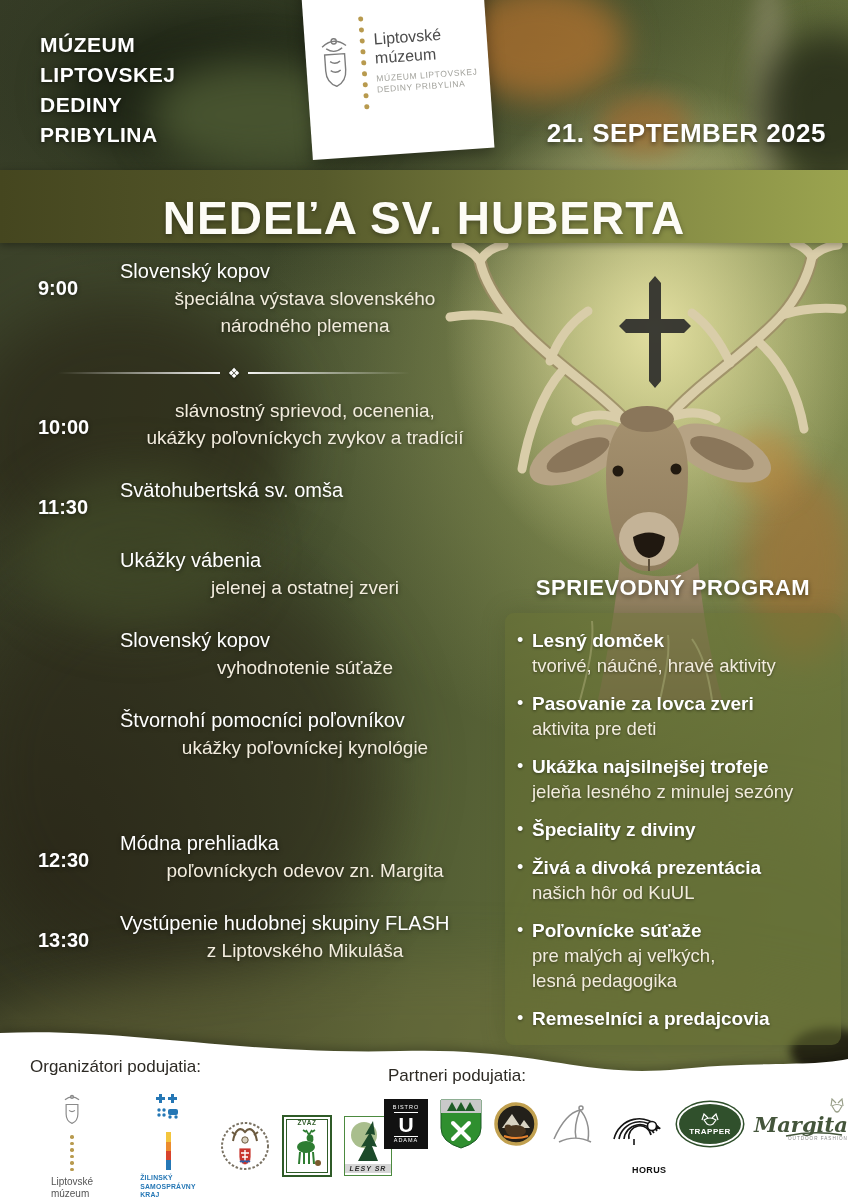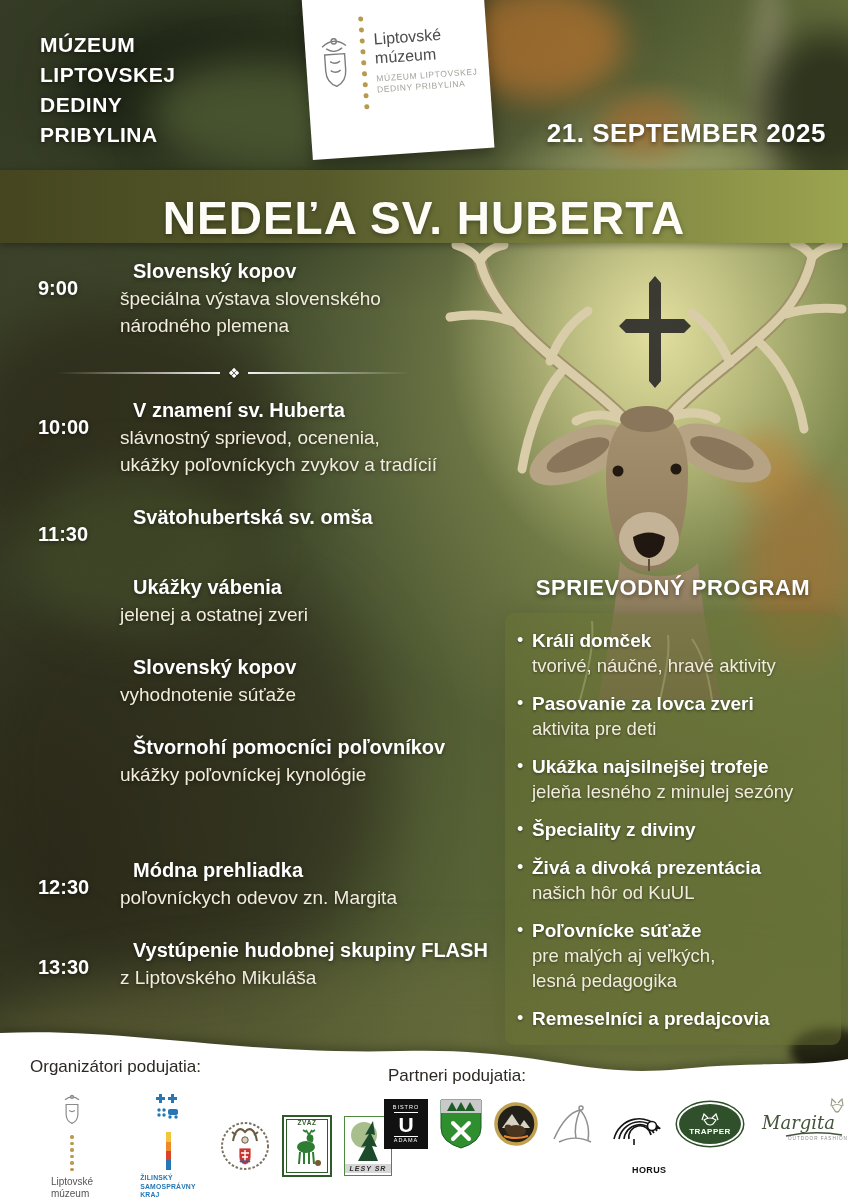--- a/index.html
+++ b/index.html
@@ -30,22 +30,22 @@
   .logo-card .inner{display:flex;gap:9px;align-items:center;padding:52px 10px 0 12px;}
   .dots{display:flex;flex-direction:column;gap:6px;}
   .dots i{width:5px;height:5px;border-radius:50%;background:#b89a4e;}
   .brand{color:#4c4c4c;font-size:16px;line-height:19px;font-weight:400;}
   .brand .sub{margin-top:6px;color:#a3a39d;font-size:8.5px;line-height:11px;letter-spacing:.6px;}
   
   .schedule{position:absolute;left:38px;top:258px;width:452px;color:#fff;}
   .sched-item{display:flex;margin-bottom:26px;text-shadow:0 1px 4px rgba(0,0,0,.5);}
   .sched-time{width:82px;flex:0 0 82px;font-weight:700;font-size:20px;line-height:27px;margin-top:17px;}
   .sched-body{flex:1;}
-  .sched-title{font-weight:700;font-size:20px;line-height:27px;margin-left:13px;}
-  .sched-desc{font-size:19px;line-height:27px;color:#f2ecdd;font-weight:400;}
+  .sched-title{font-weight:400;font-size:20px;line-height:27px;}
+  .sched-desc{font-size:19px;line-height:27px;color:#f2ecdd;font-weight:400;text-align:center;}
   .divider{display:flex;align-items:center;width:352px;margin:2px 0 16px 20px;}
   .divider .ln{flex:1;height:1.5px;background:linear-gradient(90deg,rgba(255,255,255,0),rgba(255,255,255,.95));}
   .divider .ln.r{background:linear-gradient(90deg,rgba(255,255,255,.95),rgba(255,255,255,0));}
   .divider .orn{color:#fff;font-size:14px;padding:0 8px;text-shadow:0 1px 3px rgba(0,0,0,.5);}
   
   .side{position:absolute;left:505px;top:575px;width:336px;color:#fff;}
   .side h2{margin:0 0 12px 0;text-align:center;font-size:22px;font-weight:800;letter-spacing:.5px;
     text-shadow:0 2px 5px rgba(0,0,0,.45);}
   .panel{background:rgba(104,114,52,.52);border-radius:9px;padding:15px 12px 12px 12px;
     box-shadow:0 0 22px rgba(70,78,36,.35);}
@@ -71,22 +71,22 @@
   .zsk .stripe{width:5px;height:38px;background:linear-gradient(#f3c53d 0 25%,#ec8b2e 25% 50%,#d8432c 50% 75%,#2577b5 75% 100%);}
   .zsk .txt{color:#2577b5;font-size:6.8px;font-weight:700;line-height:8.5px;letter-spacing:.2px;}
   .bistro{width:44px;height:50px;background:#111;color:#fff;display:flex;flex-direction:column;
     align-items:center;justify-content:center;line-height:1;}
   .bistro .s{font-size:5.5px;letter-spacing:1px;}
   .bistro .u{font-size:21px;font-weight:700;margin:1px 0;border-top:1px solid #fff;border-bottom:1px solid #fff;padding:1px 4px;}
   .trapper{width:62px;height:40px;border-radius:50%;background:#30502c;border:2px solid #fff;
     box-shadow:0 0 0 1.5px #30502c;display:flex;flex-direction:column;align-items:center;justify-content:center;}
   .trapper .t{color:#fff;font-size:8px;font-weight:800;letter-spacing:.5px;margin-top:1px;}
   .margita{position:relative;width:94px;height:52px;}
-  .margita .m{position:absolute;left:8px;top:14px;font-family:"DejaVu Serif","Liberation Serif",serif;
-    font-style:italic;font-weight:400;font-size:18px;color:#44553b;}
+  .margita .m{position:absolute;left:0;top:14px;font-family:"DejaVu Serif","Liberation Serif",serif;
+    font-style:italic;font-weight:700;font-size:21px;color:#44553b;}
   .margita .sub{position:absolute;left:34px;top:38px;font-size:4.6px;letter-spacing:1px;color:#8a8a8a;}
   .horus{position:relative;width:56px;height:50px;}
   .horus .t{position:absolute;left:22px;top:34px;font-size:9px;font-weight:800;color:#101010;letter-spacing:.4px;margin-top:32px;}
   .lesy{width:46px;height:58px;border:1.5px solid #4c8a3f;background:#fff;position:relative;}
   .lesy .cap{position:absolute;left:0;right:0;bottom:2px;background:#d6d6d6;color:#2b2b2b;
     font-style:italic;font-weight:700;font-size:7px;text-align:center;letter-spacing:1px;padding:1px 0;}
   .zvaz{width:46px;height:58px;border:2px solid #2f5b28;background:#fff;position:relative;}
   .zvaz .in{position:absolute;inset:2px;border:1px solid #2f5b28;}
   .zvaz .t{position:absolute;top:2px;left:0;right:0;text-align:center;font-size:6.5px;font-weight:700;color:#2f5b28;letter-spacing:.5px;}
 </style>
@@ -228,21 +228,20 @@
 
     <div class="divider">
       <span class="ln"></span>
       <span class="orn">❖</span>
       <span class="ln r"></span>
     </div>
 
     <div class="sched-item">
       <div class="sched-time">10:00</div>
       <div class="sched-body">
-        <div class="sched-title">V znamení sv. Huberta</div>
         <div class="sched-desc">
             <div>slávnostný sprievod, ocenenia,</div>
             <div>ukážky poľovníckych zvykov a tradícií</div>
           </div>
       </div>
     </div>
 
     <div class="sched-item">
       <div class="sched-time">11:30</div>
       <div class="sched-body">
@@ -305,21 +304,21 @@
       </div>
     </div>
   </div>
 
   <div class="side">
     <h2>SPRIEVODNÝ PROGRAM</h2>
     <div class="panel" id="side-list">
     <div class="side-item">
       <div class="b">•</div>
       <div>
-        <div class="t">Králi domček</div>
+        <div class="t">Lesný domček</div>
         <div class="d">
               <div>tvorivé, náučné, hravé aktivity</div>
             </div>
       </div>
     </div>
 
     <div class="side-item">
       <div class="b">•</div>
       <div>
         <div class="t">Pasovanie za lovca zveri</div>

